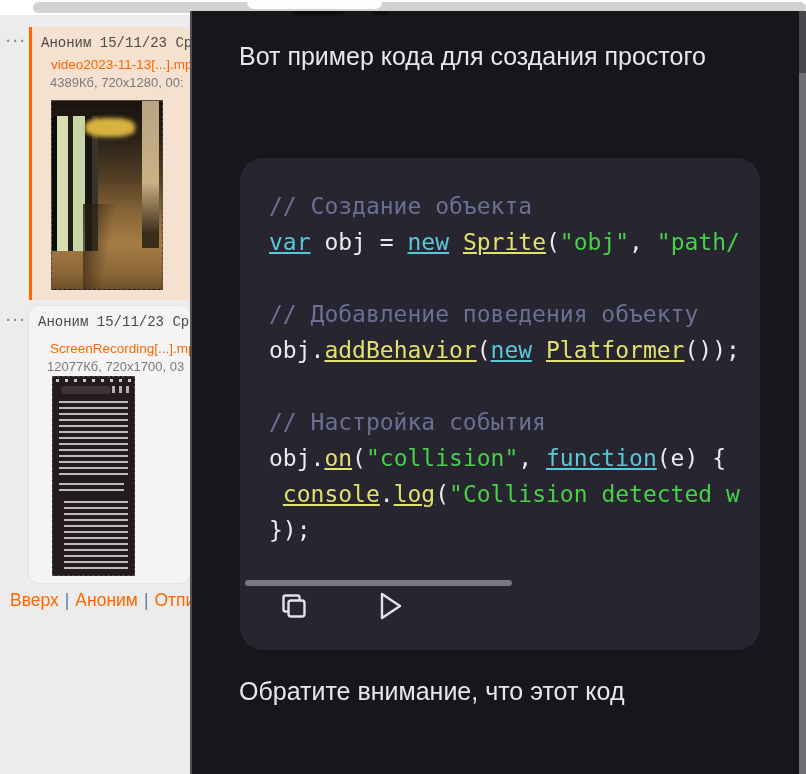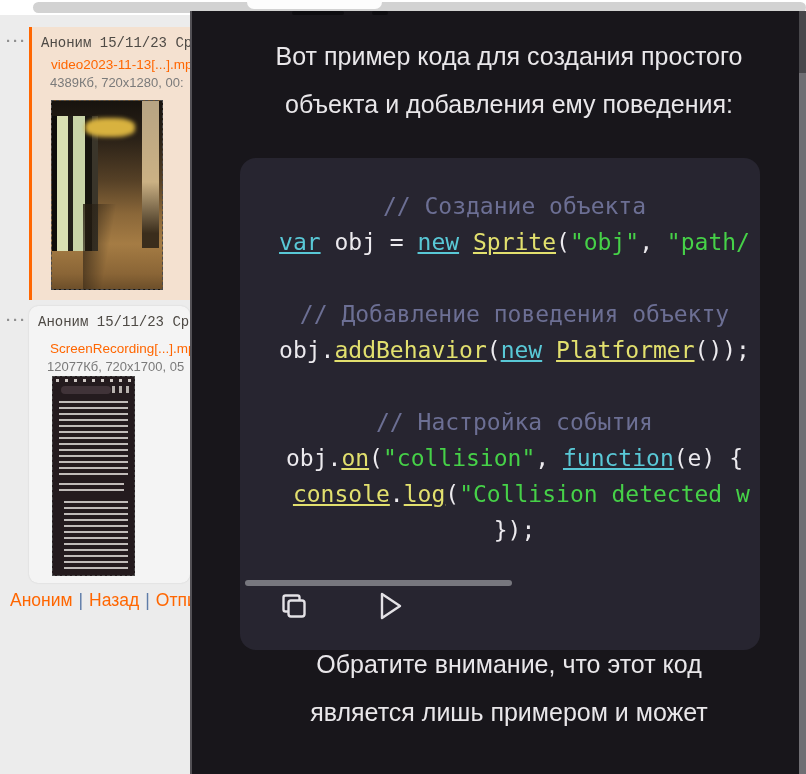--- a/index.html
+++ b/index.html
@@ -51,28 +51,28 @@
   .phone-text{position:absolute;background:repeating-linear-gradient(180deg,rgba(232,228,224,.8) 0 2px,transparent 2px 6px);}
   .pt1{left:8%;top:24px;width:84%;height:74px;}
   .pt2{left:8%;top:106px;width:80%;height:12px;}
   .pt3{left:14%;top:124px;width:78%;height:70px;}
   
   .footer-links{position:absolute;left:10px;top:590px;font-size:17.5px;white-space:nowrap;}
   .footer-links a{color:var(--accent-orange);text-decoration:none;cursor:pointer;}
   .footer-sep{color:var(--sep-blue);padding:0 6px;}
   
   .panel{position:absolute;left:190px;top:11px;width:609px;height:763px;
-    background:var(--panel-bg);border-left:2px solid var(--panel-edge);box-sizing:border-box;text-align:center;}
+    background:var(--panel-bg);border-left:2px solid var(--panel-edge);box-sizing:border-box;}
   .panel-smudge{position:absolute;top:0;height:4px;background:#0d0c10;border-radius:2px;}
   .sm1{left:100px;width:52px;} .sm2{left:180px;width:16px;}
   .para{position:absolute;left:47px;width:540px;color:var(--para-text);
     font-size:25px;line-height:48px;white-space:nowrap;}
-  .para-intro{top:21px;} .para-outro{top:629px;}
+  .para-intro{top:21px;} .para-outro{top:656px;}
   .code-card{position:absolute;left:48px;top:147px;width:520px;height:492px;
-    background:var(--code-bg);border-radius:16px;overflow:hidden;}
+    background:var(--code-bg);border-radius:23px;overflow:hidden;}
   .code-lines{position:absolute;left:29px;top:30px;right:0;font-family:"DejaVu Sans Mono",monospace;
     font-size:23px;line-height:36px;white-space:pre;overflow:hidden;}
   .tk-c{color:var(--tk-comment);} .tk-k{color:var(--tk-kw);text-decoration:underline;} .tk-f{color:var(--tk-fn);text-decoration:underline;}
   .tk-s{color:var(--tk-str);} .tk-p{color:var(--tk-plain);}
   .code-hscroll{position:absolute;left:5px;top:422px;width:267px;height:6px;
     background:var(--code-sb);border-radius:3px;cursor:pointer;}
   .code-btn{position:absolute;top:432px;width:44px;height:34px;background:none;border:none;
     padding:0;cursor:pointer;}
   .btn-copy{left:32px;} .btn-run{left:128px;}
   
@@ -98,61 +98,59 @@
       <div class="corridor-light"></div>
       <div class="corridor-pillar"></div>
       <div class="corridor-floor-shadow"></div>
     </div>
   </div>
 
   <div class="post-menu" style="top:315px;">···</div>
   <div class="post2">
     <div class="post-header">Аноним 15/11/23 Ср</div>
     <a class="file-link" style="left:21px;top:35px;">ScreenRecording[...].mp4</a>
-    <div class="file-info" style="left:18px;top:53px;">12077Кб, 720x1700, 05</div>
+    <div class="file-info" style="left:18px;top:53px;">12077Кб, 720x1700, 03</div>
     <div class="thumb thumb-phone">
       <div class="phone-status"></div>
       <div class="phone-pill"></div>
       <div class="phone-pill-icons"></div>
       <div class="phone-text pt1"></div>
       <div class="phone-text pt2"></div>
       <div class="phone-text pt3"></div>
     </div>
   </div>
 
-  <div class="footer-links"><a>Аноним</a><span class="footer-sep">|</span><a>Назад</a><span class="footer-sep">|</span><a>Отписаться</a></div>
+  <div class="footer-links"><a>Вверх</a><span class="footer-sep">|</span><a>Аноним</a><span class="footer-sep">|</span><a>Отписаться</a></div>
 
   <div class="panel">
     <div class="panel-smudge sm1"></div>
     <div class="panel-smudge sm2"></div>
 
     <div class="para para-intro">
       <div>Вот пример кода для создания простого</div>
-      <div>объекта и добавления ему поведения:</div>
     </div>
 
     <div class="code-card">
       <div class="code-lines"><div class="code-line"><span class="tk-c">// Создание объекта</span></div><div class="code-line"><span class="tk-k">var</span><span class="tk-p"> obj = </span><span class="tk-k">new</span><span class="tk-p"> </span><span class="tk-f">Sprite</span><span class="tk-p">(</span><span class="tk-s">"obj"</span><span class="tk-p">, </span><span class="tk-s">"path/</span></div><div class="code-line">&nbsp;</div><div class="code-line"><span class="tk-c">// Добавление поведения объекту</span></div><div class="code-line"><span class="tk-p">obj.</span><span class="tk-f">addBehavior</span><span class="tk-p">(</span><span class="tk-k">new</span><span class="tk-p"> </span><span class="tk-f">Platformer</span><span class="tk-p">());</span></div><div class="code-line">&nbsp;</div><div class="code-line"><span class="tk-c">// Настройка события</span></div><div class="code-line"><span class="tk-p">obj.</span><span class="tk-f">on</span><span class="tk-p">(</span><span class="tk-s">"collision"</span><span class="tk-p">, </span><span class="tk-k">function</span><span class="tk-p">(e) {</span></div><div class="code-line"><span class="tk-p"> </span><span class="tk-f">console</span><span class="tk-p">.</span><span class="tk-f">log</span><span class="tk-p">(</span><span class="tk-s">"Collision detected w</span></div><div class="code-line"><span class="tk-p">});</span></div></div>
       <div class="code-hscroll"></div>
       <button class="code-btn btn-copy">
         <svg width="32" height="32" viewBox="0 0 32 32">
           <path d="M10.5 21.5 H7.5 Q5.5 21.5 5.5 19.5 V7.5 Q5.5 5.5 7.5 5.5 H19.5 Q21.5 5.5 21.5 7.5 V10.5" fill="none" stroke="#e4e2e6" stroke-width="2.4"></path>
           <rect x="10.5" y="10.5" width="16" height="16" rx="2.5" fill="none" stroke="#e4e2e6" stroke-width="2.4"></rect>
         </svg>
       </button>
       <button class="code-btn btn-run">
         <svg width="32" height="32" viewBox="0 0 32 32">
           <path d="M8 4 L26 16 L8 28 Z" fill="none" stroke="#e4e2e6" stroke-width="2.4" stroke-linejoin="round"></path>
         </svg>
       </button>
     </div>
 
     <div class="para para-outro">
       <div>Обратите внимание, что этот код</div>
-      <div>является лишь примером и может</div>
 
     </div>
   </div>
 
   <div class="v-scroll">
     <div class="v-thumb"></div>
   </div>
 
 </div>
 

